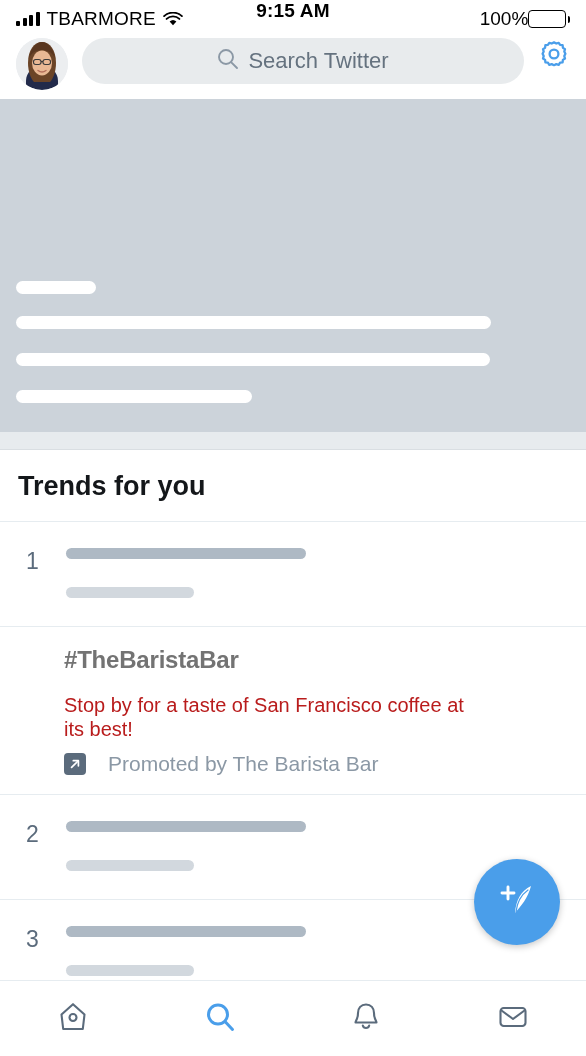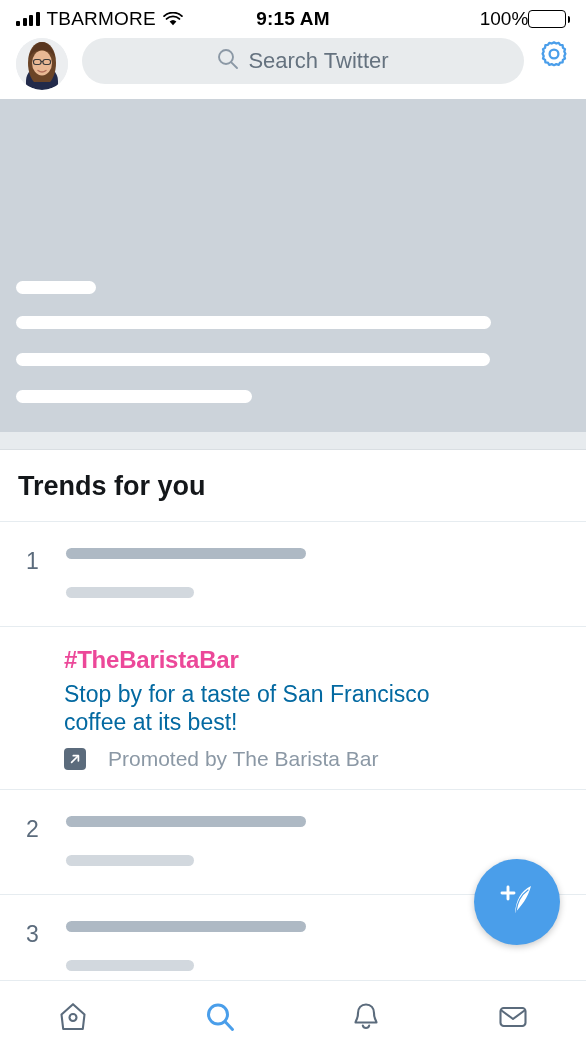--- a/index.html
+++ b/index.html
@@ -6,21 +6,21 @@
   html, body {
     width:586px; height:1056px;
     background:#ffffff;
     font-family:"Liberation Sans", sans-serif;
     overflow:hidden;
   }
   .phone { position:relative; width:586px; height:1056px; background:#fff; }
 
   
   .statusbar {
-    height:38px; display:flex; align-items:center;
+    height:38px; display:flex; 
     padding:0 16px; position:relative;
   }
   .sb-left { display:flex; align-items:center; gap:7px; }
   .signal { display:flex; align-items:flex-end; gap:2.5px; height:14px; }
   .signal i { display:block; width:4px; background:#000; border-radius:1px; }
   .signal i:nth-child(1){ height:5px; }
   .signal i:nth-child(2){ height:8px; }
   .signal i:nth-child(3){ height:11px; }
   .signal i:nth-child(4){ height:14px; }
   .carrier { font-size:19px; color:#000; letter-spacing:.2px; }
@@ -81,24 +81,24 @@
   .trend-num {
     position:absolute; left:26px; top:26px;
     font-size:23px; color:#5b6b7c;
   }
   .trend-bar { height:11px; border-radius:6px; margin-left:48px; }
   .trend-bar.main { width:240px; background:#aeb9c4; margin-top:5px; }
   .trend-bar.sub  { width:128px; background:#d2d8de; margin-top:28px; }
 
   
   .promo { padding:19px 18px 18px 64px; }
-  .promo-tag { font-size:24px; font-weight:bold; color:#ec4899; letter-spacing:-.2px; }
+  .promo-tag { font-size:24px; font-weight:bold; color:#737373; letter-spacing:-.2px; }
   .promo-desc {
-    font-size:23px; color:#0369a1; line-height:1.2;
-    margin-top:7px; max-width:420px;
+    font-size:20px; color:#b91c1c; line-height:1.2;
+    margin-top:19px; max-width:420px;
   }
   .promo-by { display:flex; align-items:center; gap:22px; margin-top:11px; }
   .promo-icon {
     width:22px; height:22px; border-radius:4px; background:#5b6b7c;
     flex:0 0 22px; display:flex; align-items:center; justify-content:center;
   }
   .promo-by-label { font-size:21px; color:#8b98a5; }
 
   
   .fab {

